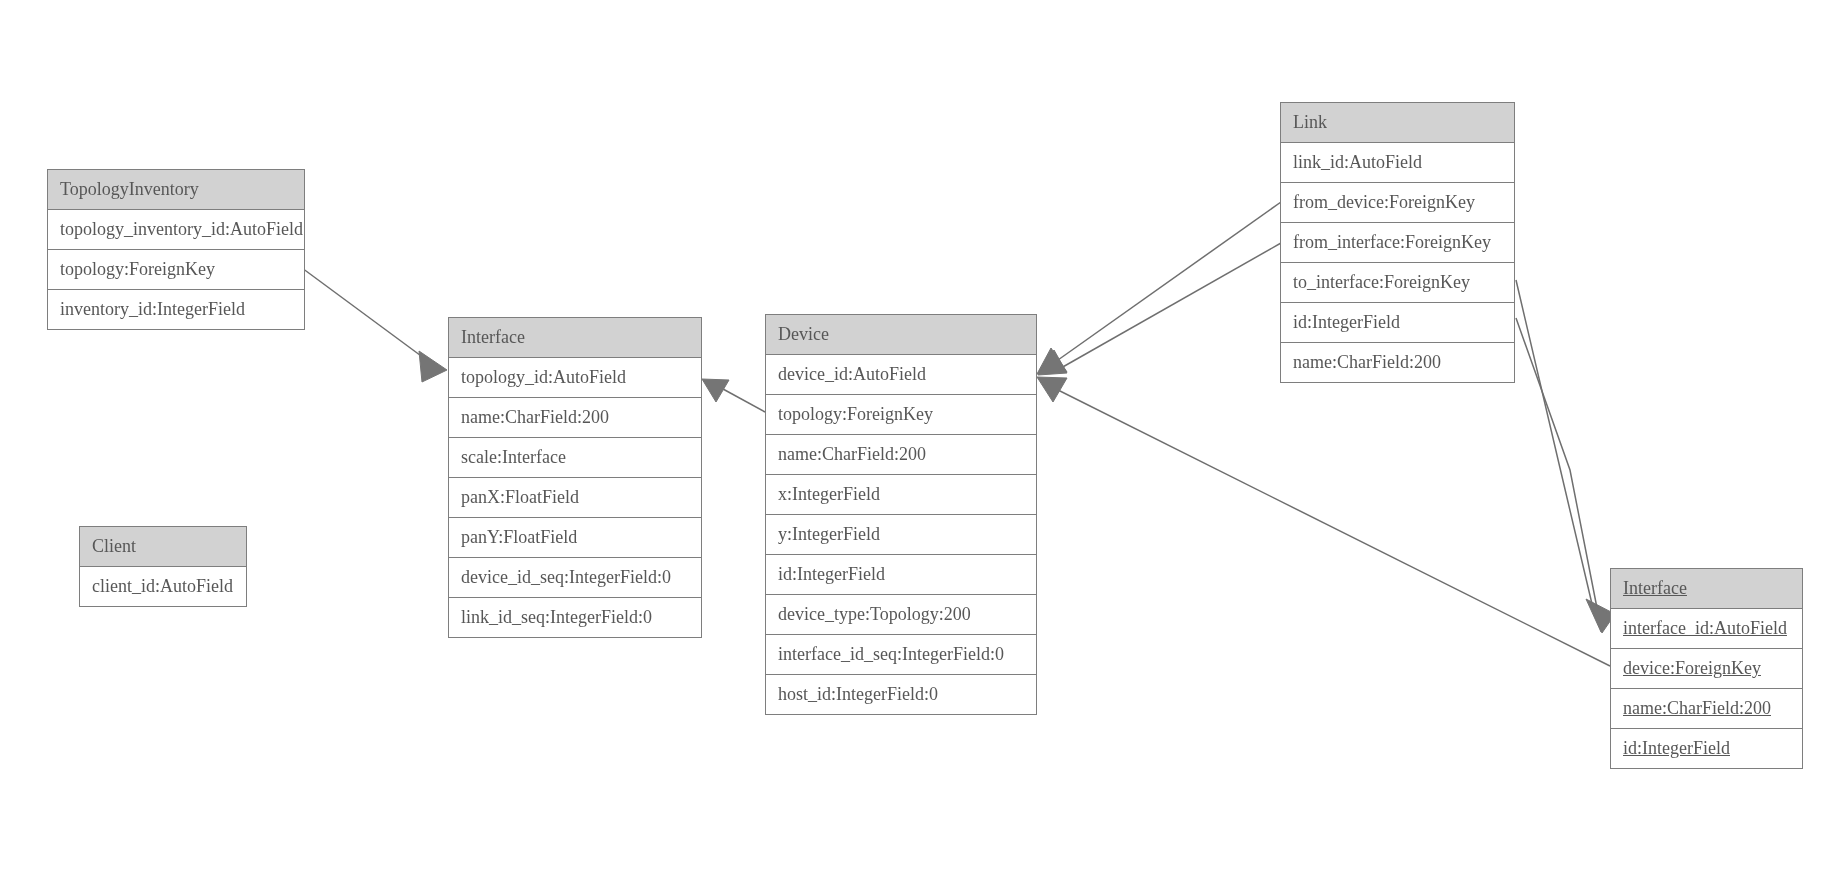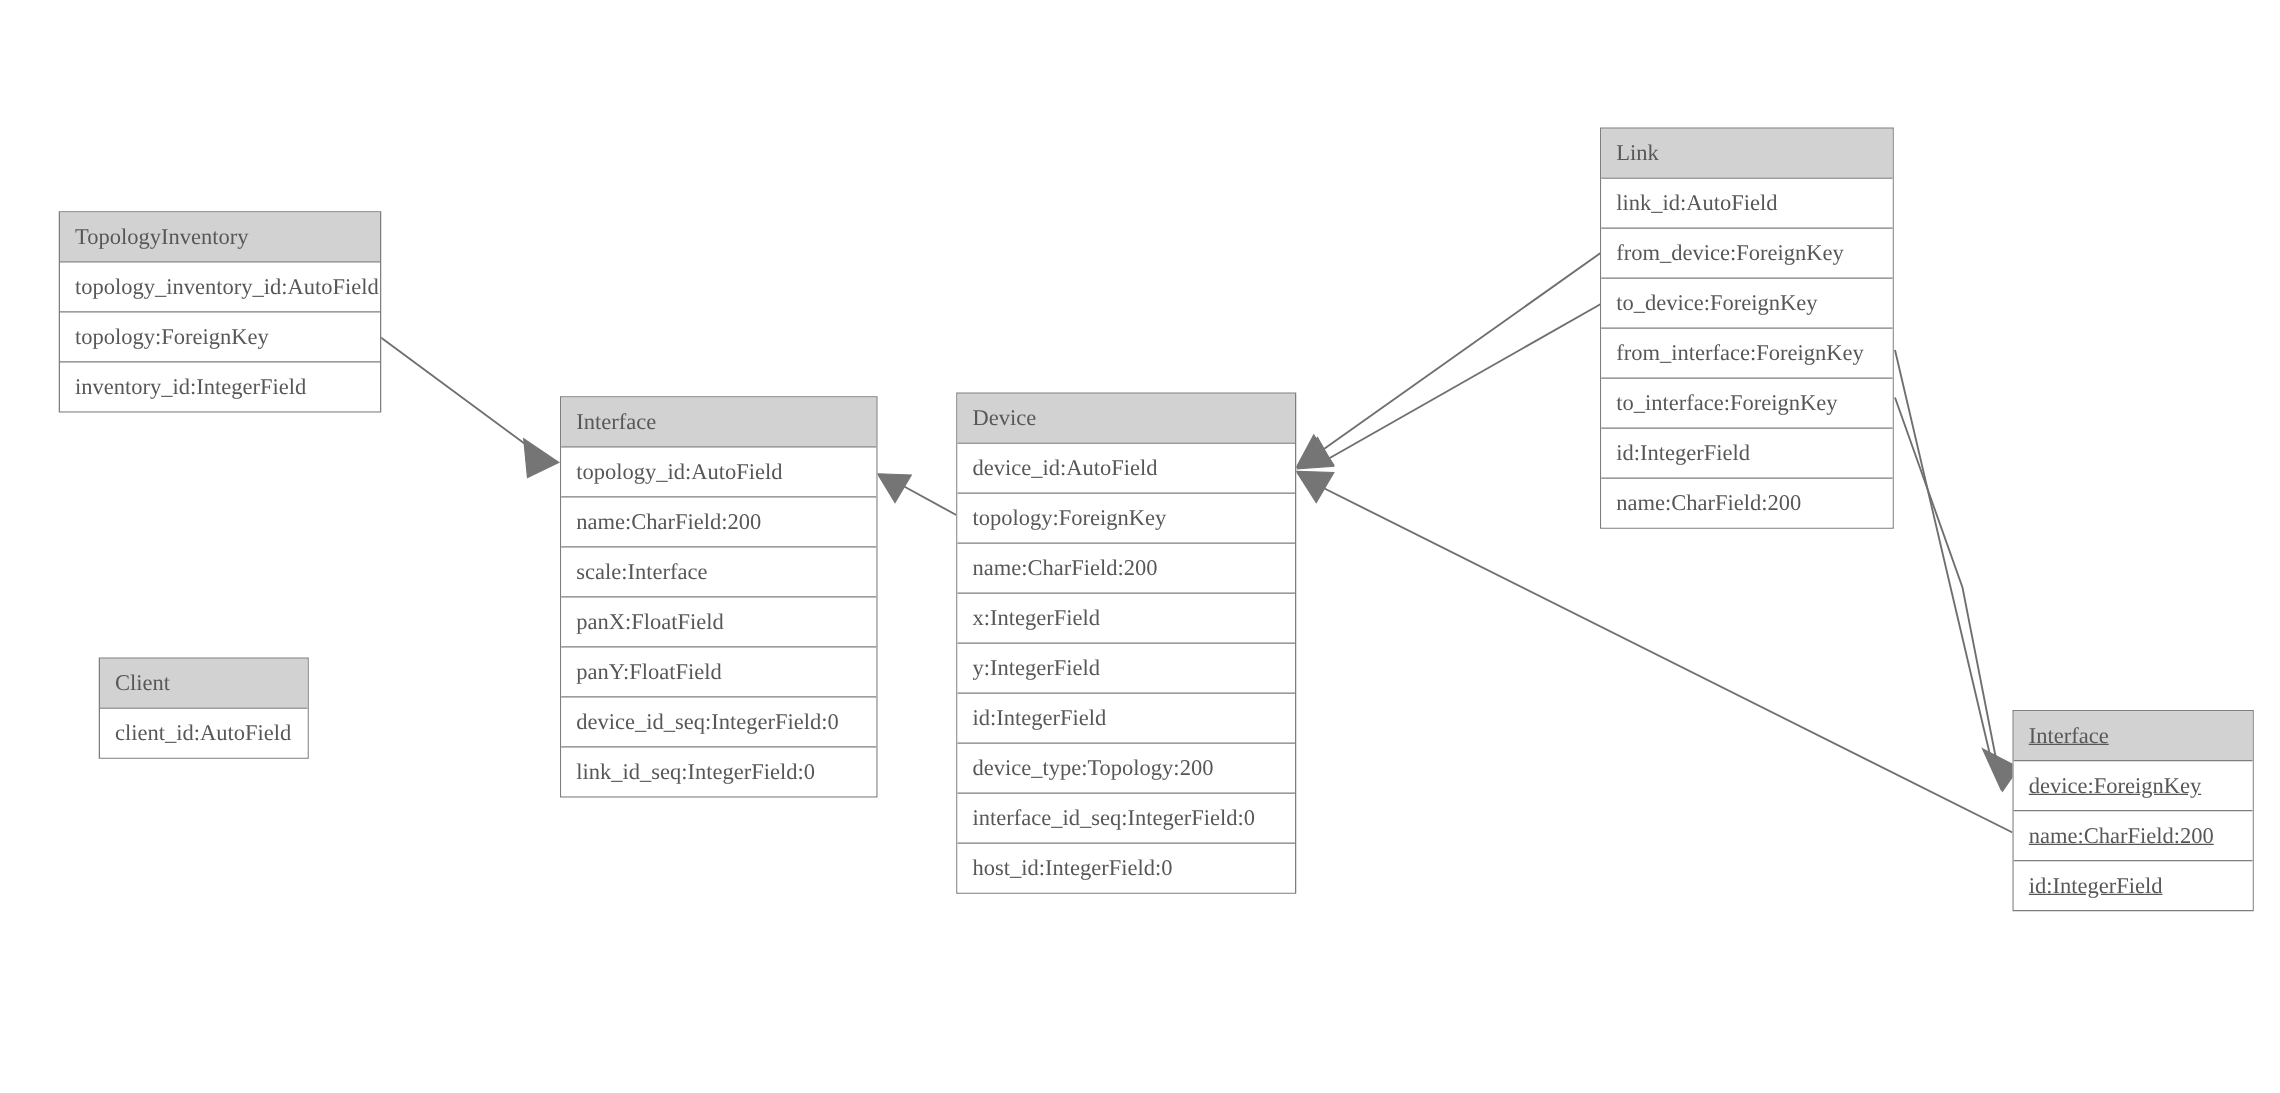--- a/index.html
+++ b/index.html
@@ -113,29 +113,29 @@
         <div class="row">interface_id_seq:IntegerField:0</div>
         <div class="row">host_id:IntegerField:0</div>
       </div>
   </div>
 
   <div class="entity" style="left: 1280px; top: 102px; width: 235px; text-align: center;">
     <div class="hdr">Link</div>
     <div class="rows">
         <div class="row">link_id:AutoField</div>
         <div class="row">from_device:ForeignKey</div>
-        <div class="row">to_device:ForeignKey</div>
         <div class="row">from_interface:ForeignKey</div>
         <div class="row">to_interface:ForeignKey</div>
         <div class="row">id:IntegerField</div>
         <div class="row">name:CharField:200</div>
       </div>
   </div>
 
   <div class="entity" style="left: 1610px; top: 568px; width: 193px; text-decoration: underline;">
     <div class="hdr">Interface</div>
     <div class="rows">
+        <div class="row">interface_id:AutoField</div>
         <div class="row">device:ForeignKey</div>
         <div class="row">name:CharField:200</div>
         <div class="row">id:IntegerField</div>
       </div>
   </div>
 </div>
 
 </body></html>

